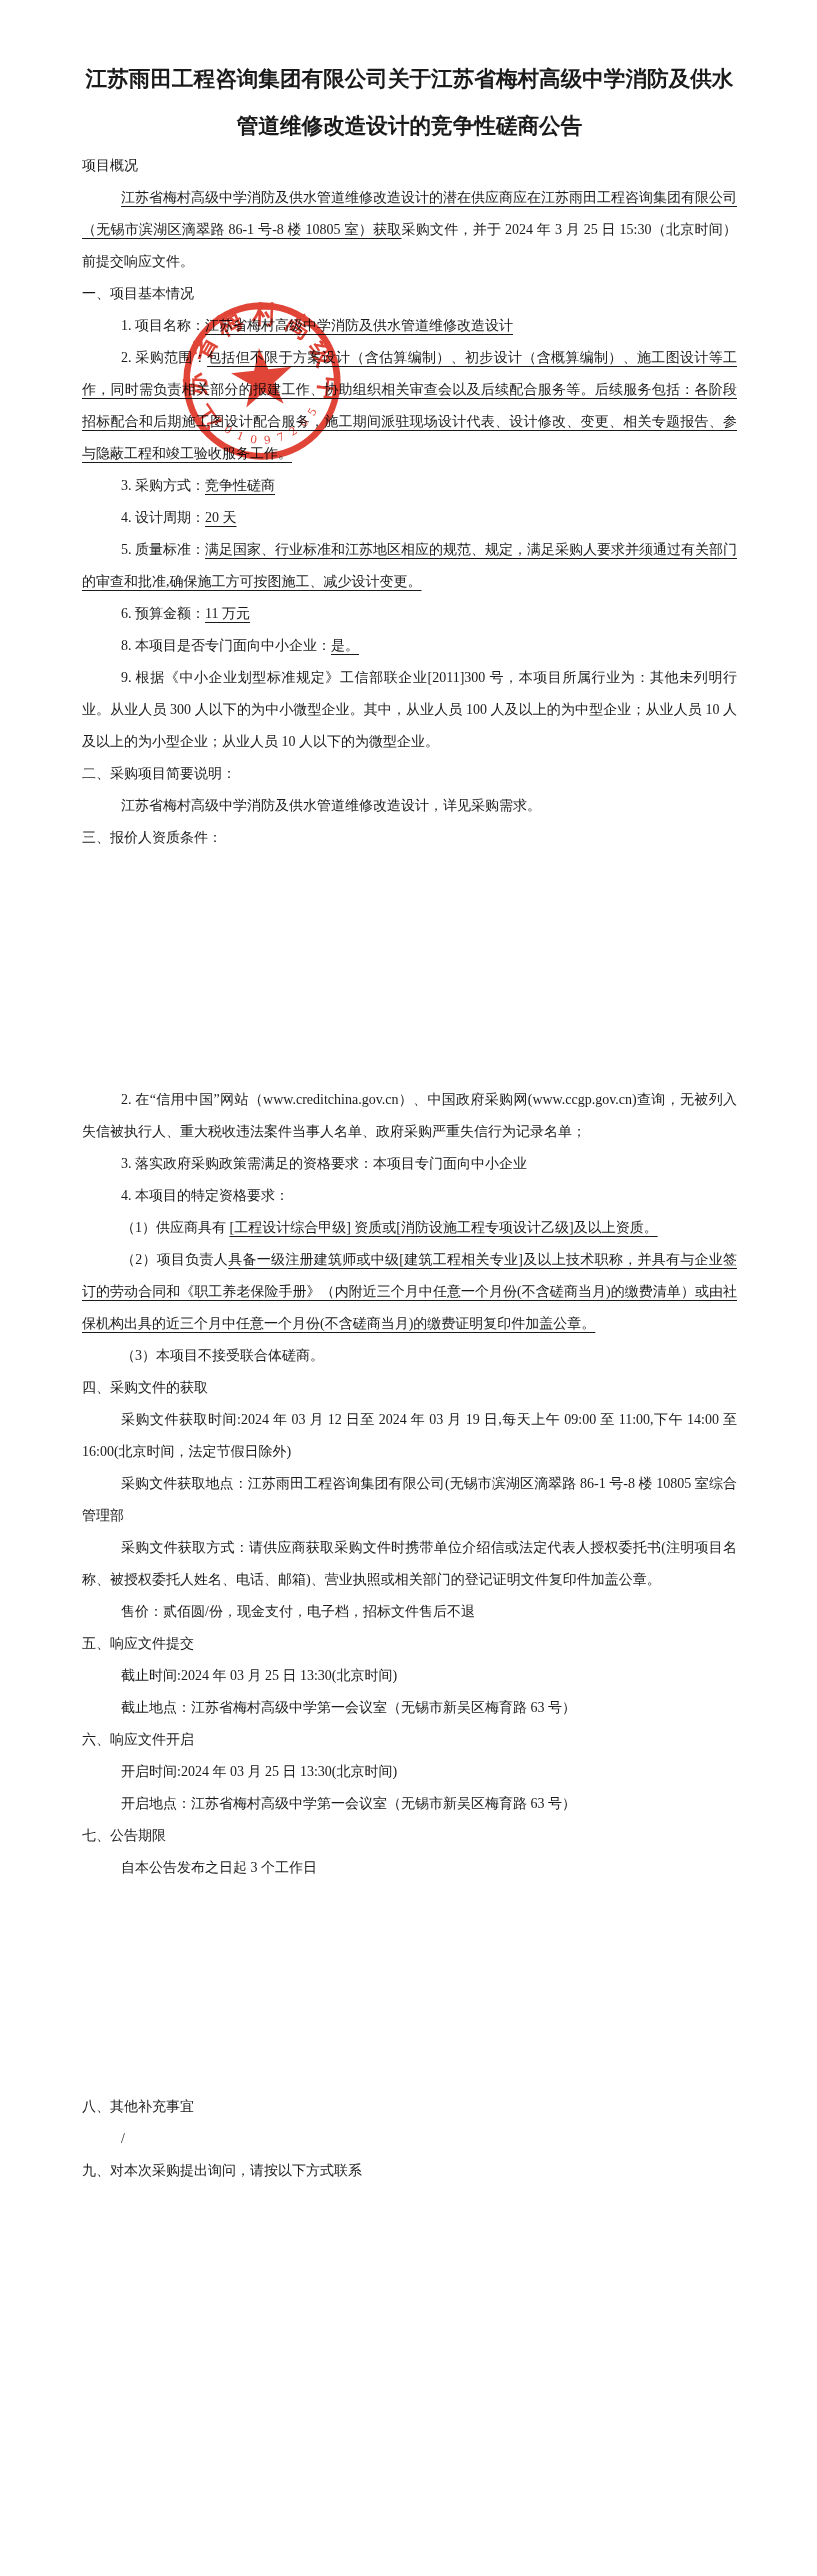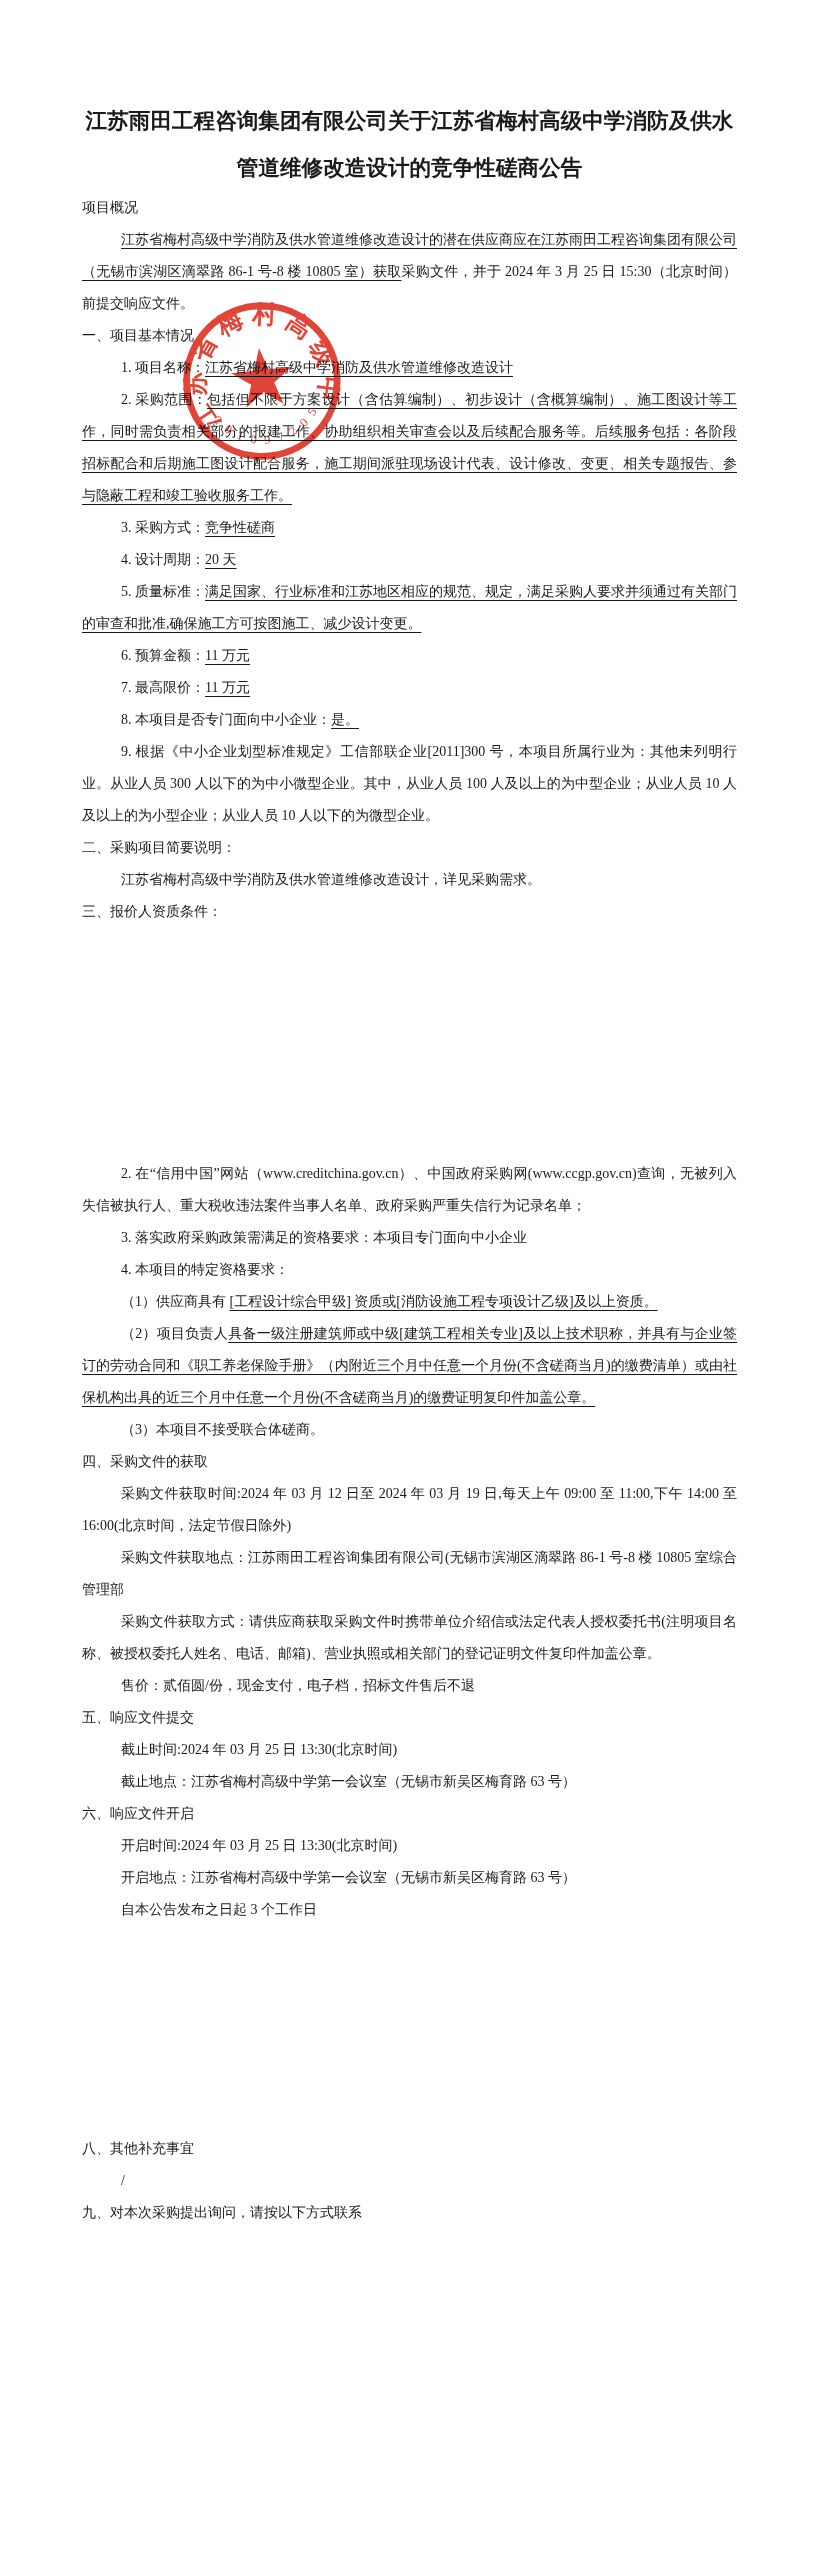--- a/index.html
+++ b/index.html
@@ -10,21 +10,21 @@
   .page {
     position: relative;
     width: 818px;
     height: 3470px;
     background: #ffffff;
     overflow: hidden;
     font-family: "Liberation Serif", "DejaVu Serif", serif;
     color: #1a1a1a;
   }
   .content {
-    padding: 98px 81px 0 82px;
+    padding: 56px 81px 0 82px;
   }
   h1.title {
     margin: 0;
     font-size: 21.6px;
     line-height: 47px;
     font-weight: bold;
     text-align: center;
     letter-spacing: 0;
   }
   #doc-body p {
@@ -74,21 +74,20 @@
     <div id="doc-body">
         <p class="heading"><span>项目概况</span></p>
         <p class="para"><span class="u">江苏省梅村高级中学消防及供水管道维修改造设计的潜在供应商应在江苏雨田工程咨询集团有限公司（无锡市滨湖区滴翠路 86-1 号-8 楼 10805 室）获取</span><span>采购文件，并于 2024 年 3 月 25 日 15:30（北京时间）前提交响应文件。</span></p>
         <p class="heading"><span>一、项目基本情况</span></p>
         <p class="para"><span>1. 项目名称：</span><span class="u">江苏省梅村高级中学消防及供水管道维修改造设计</span></p>
         <p class="para"><span>2. 采购范围：</span><span class="u">包括但不限于方案设计（含估算编制）、初步设计（含概算编制）、施工图设计等工作，同时需负责相关部分的报建工作、协助组织相关审查会以及后续配合服务等。后续服务包括：各阶段招标配合和后期施工图设计配合服务，施工期间派驻现场设计代表、设计修改、变更、相关专题报告、参与隐蔽工程和竣工验收服务工作。</span></p>
         <p class="para"><span>3. 采购方式：</span><span class="u">竞争性磋商</span></p>
         <p class="para"><span>4. 设计周期：</span><span class="u">20 天</span></p>
         <p class="para"><span>5. 质量标准：</span><span class="u">满足国家、行业标准和江苏地区相应的规范、规定，满足采购人要求并须通过有关部门的审查和批准,确保施工方可按图施工、减少设计变更。</span></p>
         <p class="para"><span>6. 预算金额：</span><span class="u">11 万元</span></p>
-        <p class="para"><span>7. 最高限价：</span><span class="u">11 万元</span></p>
         <p class="para"><span>8. 本项目是否专门面向中小企业：</span><span class="u">是。</span></p>
         <p class="para"><span>9. 根据《中小企业划型标准规定》工信部联企业[2011]300 号，本项目所属行业为：其他未列明行业。从业人员 300 人以下的为中小微型企业。其中，从业人员 100 人及以上的为中型企业；从业人员 10 人及以上的为小型企业；从业人员 10 人以下的为微型企业。</span></p>
         <p class="heading"><span>二、采购项目简要说明：</span></p>
         <p class="para"><span>江苏省梅村高级中学消防及供水管道维修改造设计，详见采购需求。</span></p>
         <p class="heading"><span>三、报价人资质条件：</span></p>
         <div class="gap-a"></div>
         <p class="para"><span>2. 在“信用中国”网站（www.creditchina.gov.cn）、中国政府采购网(www.ccgp.gov.cn)查询，无被列入失信被执行人、重大税收违法案件当事人名单、政府采购严重失信行为记录名单；</span></p>
         <p class="para"><span>3. 落实政府采购政策需满足的资格要求：本项目专门面向中小企业</span></p>
         <p class="para"><span>4. 本项目的特定资格要求：</span></p>
         <p class="para"><span>（1）供应商具有 </span><span class="u">[工程设计综合甲级] 资质或[消防设施工程专项设计乙级]及以上资质。</span></p>
@@ -98,20 +97,21 @@
         <p class="para"><span>采购文件获取时间:2024 年 03 月 12 日至 2024 年 03 月 19 日,每天上午 09:00 至 11:00,下午 14:00 至 16:00(北京时间，法定节假日除外)</span></p>
         <p class="para"><span>采购文件获取地点：江苏雨田工程咨询集团有限公司(无锡市滨湖区滴翠路 86-1 号-8 楼 10805 室综合管理部</span></p>
         <p class="para"><span>采购文件获取方式：请供应商获取采购文件时携带单位介绍信或法定代表人授权委托书(注明项目名称、被授权委托人姓名、电话、邮箱)、营业执照或相关部门的登记证明文件复印件加盖公章。</span></p>
         <p class="para"><span>售价：贰佰圆/份，现金支付，电子档，招标文件售后不退</span></p>
         <p class="heading"><span>五、响应文件提交</span></p>
         <p class="para"><span>截止时间:2024 年 03 月 25 日 13:30(北京时间)</span></p>
         <p class="para"><span>截止地点：江苏省梅村高级中学第一会议室（无锡市新吴区梅育路 63 号）</span></p>
         <p class="heading"><span>六、响应文件开启</span></p>
         <p class="para"><span>开启时间:2024 年 03 月 25 日 13:30(北京时间)</span></p>
         <p class="para"><span>开启地点：江苏省梅村高级中学第一会议室（无锡市新吴区梅育路 63 号）</span></p>
+        <p class="heading"><span>七、公告期限</span></p>
         <p class="para"><span>自本公告发布之日起 3 个工作日</span></p>
         <div class="gap-b"></div>
         <p class="heading"><span>八、其他补充事宜</span></p>
         <p class="para"><span>/</span></p>
         <p class="heading"><span>九、对本次采购提出询问，请按以下方式联系</span></p>
       </div>
   </div>
 
   <svg class="stamp" viewBox="0 0 318 318" xmlns="http://www.w3.org/2000/svg">
     <defs>

